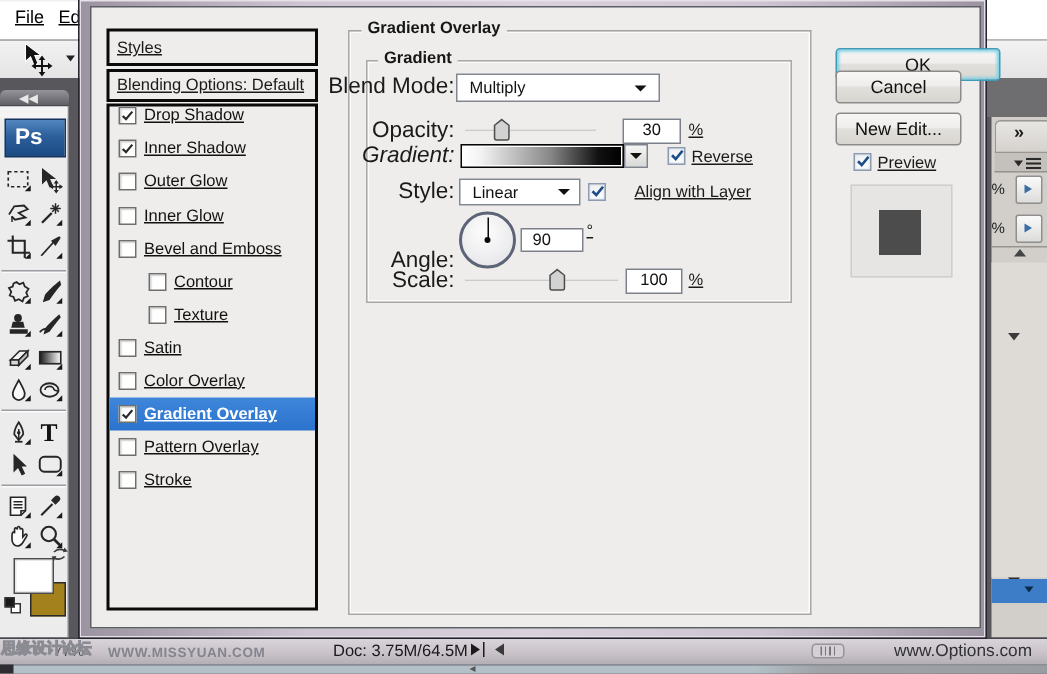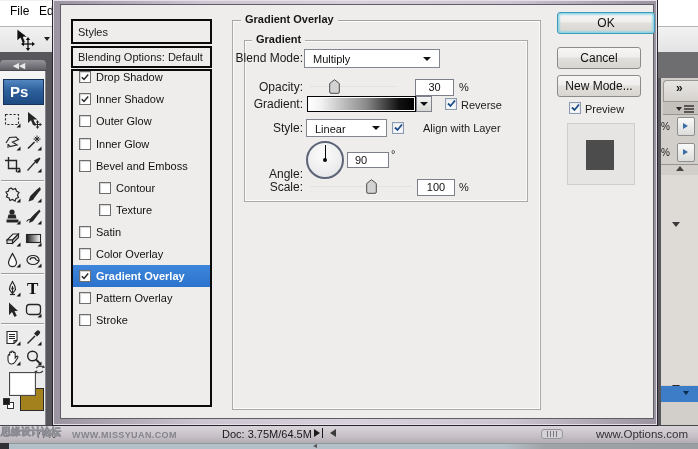--- a/index.html
+++ b/index.html
@@ -1,19 +1,19 @@
 <!DOCTYPE html>
 <html><head><meta charset="utf-8">
 <style>
 *{margin:0;padding:0;box-sizing:border-box;}
 html,body{width:698px;height:449px;overflow:hidden;background:#5a5a5e;
 font-family:"Liberation Sans",sans-serif;-webkit-font-smoothing:antialiased;}
 .abs{position:absolute;}
-.lbl{position:absolute;font-size:11px;color:#1a1a1a;line-height:14px;white-space:nowrap;}
-.rlbl{position:absolute;font-size:12px;color:#1a1a1a;line-height:14px;text-align:right;white-space:nowrap;}
+.lbl{position:absolute;font-size:11px;color:#1a1a1a;line-height:14px;white-space:nowrap;text-decoration:underline;}
+.rlbl{position:absolute;font-size:15px;color:#1a1a1a;line-height:14px;text-align:right;white-space:nowrap;}
 .combo{position:absolute;background:#fff;border:1px solid #82878f;font-size:11px;color:#111;}
 .combo span{position:absolute;left:8px;top:3px;}
 .arrow{position:absolute;width:0;height:0;border-left:4px solid transparent;border-right:4px solid transparent;border-top:4px solid #111;}
 .vbox{position:absolute;background:#fff;border:1px solid #7b8089;font-size:11px;color:#111;text-align:center;}
 .track{position:absolute;height:1px;background:#7f7f7f;border-bottom:1px solid #e2e2e2;}
 .cb3d{position:absolute;width:12px;height:12px;background:#fff;border:1px solid #6e6e6e;box-shadow:inset 1px 1px 1px rgba(0,0,0,0.18);}
 .cbv{position:absolute;width:12px;height:12px;background:linear-gradient(180deg,#f2f2f2,#fdfdfd);border:1px solid #8d9bb0;box-shadow:inset 0 0 2px #c7d6e6;}
 .btn{position:absolute;width:84px;height:22px;border:1px solid #8b8b8b;border-radius:3px;background:linear-gradient(180deg,#f7f6f5 0%,#efeeec 45%,#e2e0dc 50%,#d8d5d0 100%);font-size:12px;color:#111;text-align:center;line-height:20px;}
 .fs-legend{position:absolute;background:#eeedeb;padding:0 4px;font-size:11px;font-weight:bold;color:#161616;line-height:13px;white-space:nowrap;}
 svg{position:absolute;overflow:visible;}
@@ -274,21 +274,21 @@
 <div class="cb3d" style="left:79px;top:292.0px;"></div>
 <div class="lbl" style="left:96px;top:291.0px;color:#111;">Pattern Overlay</div>
 <div class="cb3d" style="left:79px;top:314.1px;"></div>
 <div class="lbl" style="left:96px;top:313.1px;color:#111;">Stroke</div>
 <div class="abs" style="left:232px;top:20px;width:309px;height:390px;border:1px solid #a9a9a9;border-top-color:#a3a3a3;box-shadow:1px 1px 0 #fbfbfb inset, -1px -1px 0 #fbfbfb inset;"></div>
 <div class="fs-legend" style="left:241px;top:13px;">Gradient Overlay</div>
 <div class="abs" style="left:244px;top:40px;width:284px;height:162px;border:1px solid #a9a9a9;box-shadow:1px 1px 0 #fbfbfb inset, -1px -1px 0 #fbfbfb inset;"></div>
 <div class="fs-legend" style="left:252px;top:33px;">Gradient</div>
 <div class="rlbl" style="left:200px;top:51px;width:103px;">Blend Mode:</div>
 <div class="rlbl" style="left:200px;top:80px;width:103px;">Opacity:</div>
-<div class="rlbl" style="left:200px;top:97px;width:103px;">Gradient:</div>
+<div class="rlbl" style="left:200px;top:97px;width:103px;font-style:italic;">Gradient:</div>
 <div class="rlbl" style="left:200px;top:121px;width:103px;">Style:</div>
 <div class="rlbl" style="left:200px;top:151px;width:103px;margin-top:16px;">Angle:</div>
 <div class="rlbl" style="left:200px;top:180px;width:103px;">Scale:</div>
 <div class="combo" style="left:304px;top:49px;width:136px;height:19px;padding-left:24px;">
     <span>Multiply</span>
   </div>
 <div class="arrow" style="left:423px;top:57px;"></div>
 <div class="track" style="left:310px;top:86px;width:87px;"></div>
 <svg style="left:329px;top:79px;" width="11" height="15" viewBox="0 0 11 15">
     <path d="M5.5,0.7 L10.3,4.5 L10.3,13 Q10.3,14.3 9,14.3 L2,14.3 Q0.7,14.3 0.7,13 L0.7,4.5 Z" fill="#d2d2d2" stroke="#4c4c4c" stroke-width="1"></path>
@@ -316,21 +316,21 @@
 <div class="abs" style="left:324.5px;top:145px;width:1.5px;height:14px;background:#0a0a0a;"></div>
 <div class="abs" style="left:323px;top:158px;width:4px;height:4px;border-radius:50%;background:#0a0a0a;"></div>
 <div class="vbox" style="left:347px;top:152px;width:42px;height:16px;line-height:14px;text-align:left;padding-left:7px;">90</div>
 <div class="lbl" style="left:391px;top:147px;">°</div>
 <div class="track" style="left:310px;top:186px;width:102px;"></div>
 <svg style="left:366px;top:179px;" width="11" height="15" viewBox="0 0 11 15">
     <path d="M5.5,0.7 L10.3,4.5 L10.3,13 Q10.3,14.3 9,14.3 L2,14.3 Q0.7,14.3 0.7,13 L0.7,4.5 Z" fill="#d2d2d2" stroke="#4c4c4c" stroke-width="1"></path>
   </svg>
 <div class="vbox" style="left:417px;top:179px;width:38px;height:17px;line-height:15px;">100</div>
 <div class="lbl" style="left:459px;top:180px;">%</div>
-<div class="btn" style="left:557px;top:12px;width:98px;border:1px solid #3d9ab8;box-shadow:inset 0 0 2px 1.5px #82d2e6;">OK</div>
+<div class="btn" style="left:557px;top:32px;width:110px;border:1px solid #3d9ab8;box-shadow:inset 0 0 2px 1.5px #82d2e6;">OK</div>
 <div class="btn" style="left:557px;top:47px;">Cancel</div>
-<div class="btn" style="left:557px;top:75px;">New Mode...</div>
+<div class="btn" style="left:557px;top:75px;">New Edit...</div>
 <div class="cbv" style="left:569px;top:102px;"></div>
 <svg style="left:569px;top:101px;" width="13" height="13" viewBox="0 0 13 13">
     <path d="M3,6.5 L5.5,9 L10,3.5" fill="none" stroke="#1d4d87" stroke-width="1.8"></path>
   </svg>
 <div class="lbl" style="left:585px;top:102px;">Preview</div>
 <div class="abs" style="left:567px;top:123px;width:68px;height:62px;background:#e6e5e3;border:1px solid #cfcecc;"></div>
 <div class="abs" style="left:586px;top:140px;width:28px;height:30px;background:#4c4c4c;"></div>
 </body></html>

